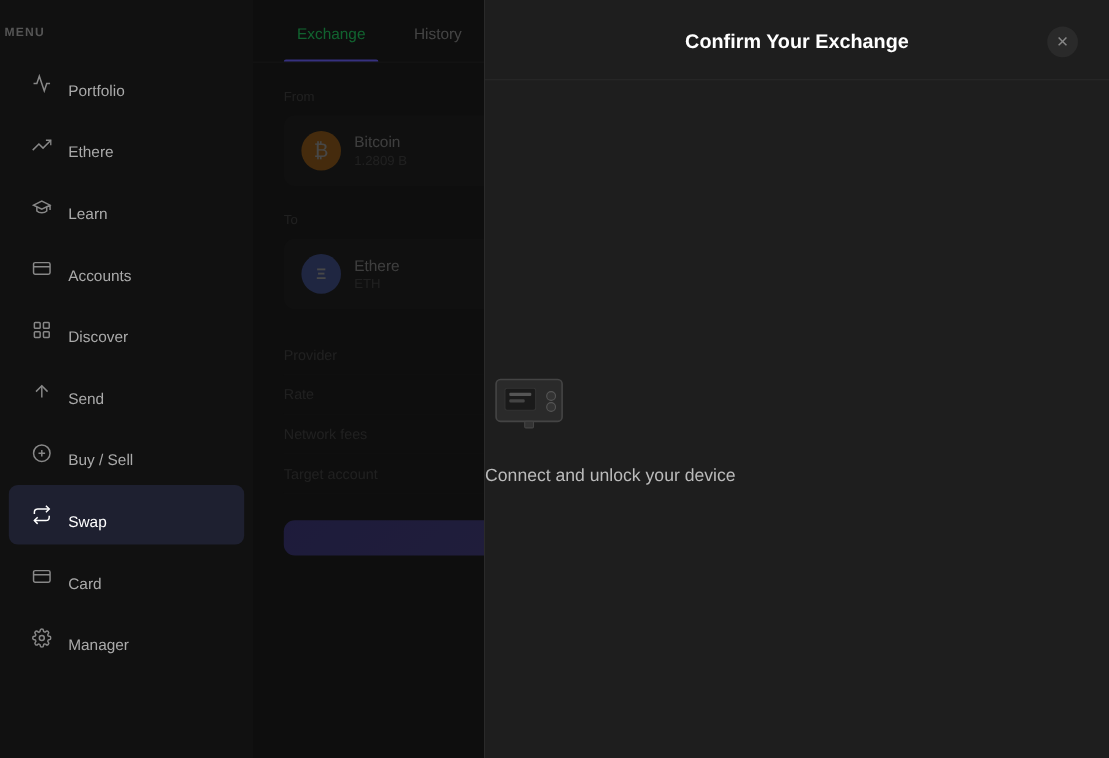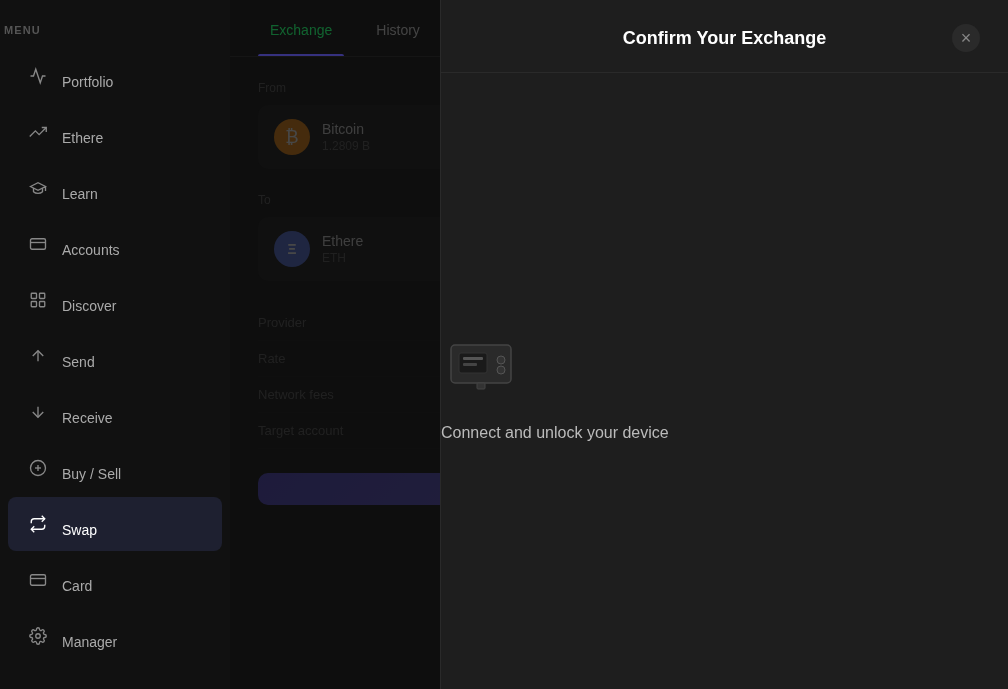--- a/index.html
+++ b/index.html
@@ -304,29 +304,20 @@
   <div class="sidebar-item">
     <span class="icon">
       <svg width="18" height="18" viewBox="0 0 24 24" fill="none" stroke="#888" stroke-width="1.8">
         <line x1="12" y1="19" x2="12" y2="5"></line>
         <polyline points="5 12 12 5 19 12"></polyline>
       </svg>
     </span>
     <span class="label">Send</span>
   </div>
 
-  <div class="sidebar-item">
-    <span class="icon">
-      <svg width="18" height="18" viewBox="0 0 24 24" fill="none" stroke="#888" stroke-width="1.8">
-        <line x1="12" y1="5" x2="12" y2="19"></line>
-        <polyline points="19 12 12 19 5 12"></polyline>
-      </svg>
-    </span>
-    <span class="label">Receive</span>
-  </div>
 
   <div class="sidebar-item">
     <span class="icon">
       <svg width="18" height="18" viewBox="0 0 24 24" fill="none" stroke="#888" stroke-width="1.8">
         <circle cx="12" cy="12" r="10"></circle>
         <line x1="12" y1="8" x2="12" y2="16"></line>
         <line x1="8" y1="12" x2="16" y2="12"></line>
       </svg>
     </span>
     <span class="label">Buy / Sell</span>

